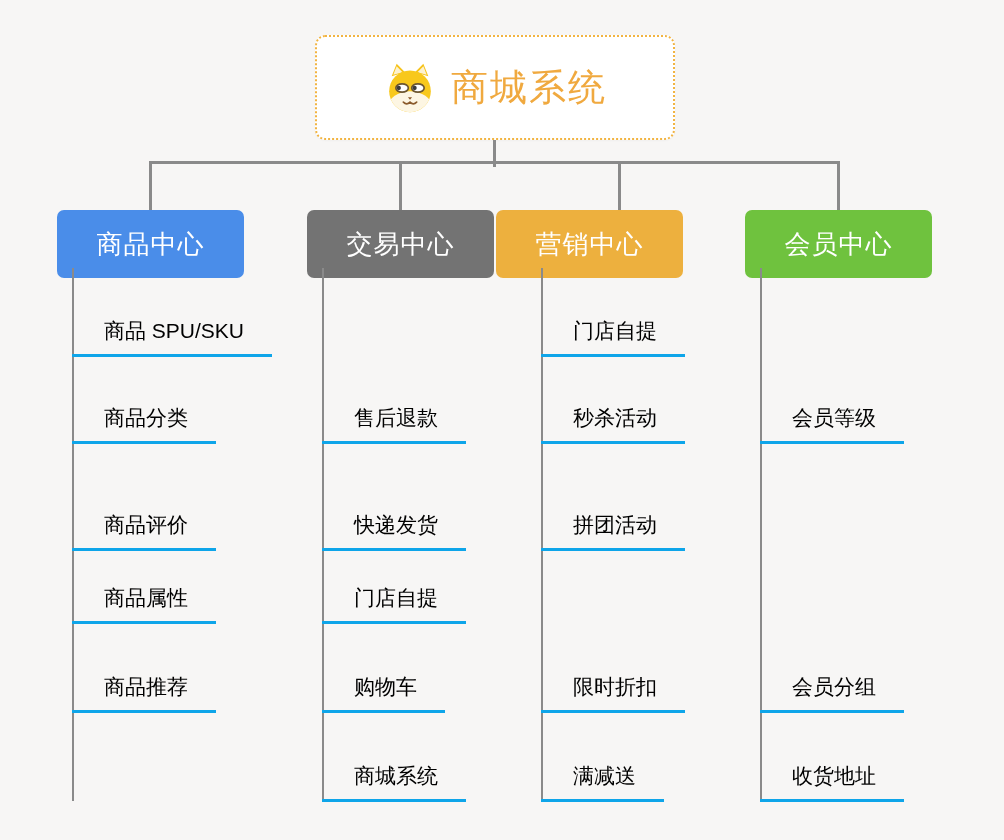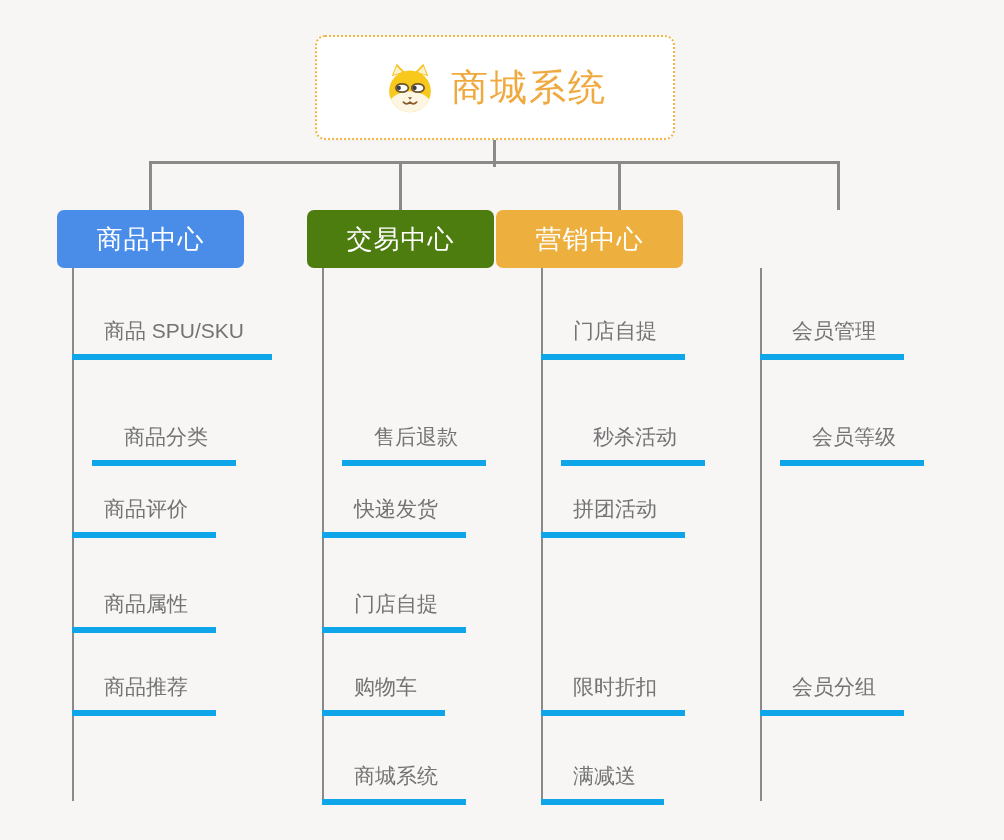--- a/index.html
+++ b/index.html
@@ -41,21 +41,21 @@
   
   .line {
     position: absolute;
     background: #8a8a8a;
   }
 
   
   .branch-box {
     position: absolute;
     top: 210px;
-    width: 187px; height: 58px;
+    width: 187px; height: 68px;
     border-radius: 7px;
     display: flex;
     align-items: center;
     justify-content: center;
     color: #ffffff;
     font-size: 26px;
     letter-spacing: 1px;
     cursor: default;
   }
   .branch-box-0 { left: 57px;  }
@@ -68,34 +68,34 @@
   .stem-0 { left: 72px; }
   .stem-1 { left: 322px; }
   .stem-2 { left: 541px; }
   .stem-3 { left: 760px; }
 
   
   .leaf {
     position: absolute;
     font-size: 21px;
     line-height: 30px;
-    color: #737373;
+    color: #000000;
     padding: 0 28px 8px 32px;
-    border-bottom: 6px solid #0ea5e9;
+    border-bottom: 3px solid #0ea5e9;
     white-space: nowrap;
     cursor: default;
   }
   .col-0 { left: 72px; }
   .col-1 { left: 322px; }
   .col-2 { left: 541px; }
   .col-3 { left: 760px; }
   .row-0 { top: 316px; }
-  .row-1 { top: 422px; margin-left: 20px; }
-  .row-2 { top: 494px; text-align: right; }
-  .row-3 { top: 583px; margin-top: 6px; }
+  .row-1 { top: 403px; }
+  .row-2 { top: 510px; text-align: right; }
+  .row-3 { top: 583px; }
   .row-4 { top: 672px; }
   .row-5 { top: 761px; }
 </style>
 </head>
 <body>
 
 <div class="canvas">
 
   <div class="root-node">
     <svg class="dog-icon" viewBox="0 0 64 60" aria-hidden="true">
@@ -127,25 +127,28 @@
   <div class="line" style="left:493px; top:140px; width:3px; height:27px;"></div>
   <div class="line" style="left:149px; top:161px; width:691px; height:3px;"></div>
   <div class="line" style="left:149px; top:161px; width:3px; height:49px;"></div>
   <div class="line" style="left:399px; top:161px; width:3px; height:49px;"></div>
   <div class="line" style="left:618px; top:161px; width:3px; height:49px;"></div>
   <div class="line" style="left:837px; top:161px; width:3px; height:49px;"></div>
 
   <div class="branch-box branch-box-0" style="background-color: rgb(74, 141, 233);">
     <span>商品中心</span>
   </div>
-  <div class="branch-box branch-box-1" style="background-color: #4d7c0f; align-items: center;">
+  <div class="branch-box branch-box-1" style="background-color: #737373; align-items: center;">
     <span>交易中心</span>
   </div>
   <div class="branch-box branch-box-2" style="background-color: rgb(237, 176, 62);">
     <span>营销中心</span>
+  </div>
+  <div class="branch-box branch-box-3" style="background-color: rgb(111, 194, 62);">
+    <span>会员中心</span>
   </div>
 
   <div class="line stem stem-0"></div>
   <div class="line stem stem-1"></div>
   <div class="line stem stem-2"></div>
   <div class="line stem stem-3"></div>
 
   <div class="leaf col-0 row-0">商品 SPU/SKU</div>
   <div class="leaf col-0 row-1">商品分类</div>
   <div class="leaf col-0 row-2">商品评价</div>
@@ -157,17 +160,17 @@
   <div class="leaf col-1 row-3">门店自提</div>
   <div class="leaf col-1 row-4">购物车</div>
   <div class="leaf col-1 row-5">商城系统</div>
 
   <div class="leaf col-2 row-0">门店自提</div>
   <div class="leaf col-2 row-1">秒杀活动</div>
   <div class="leaf col-2 row-2">拼团活动</div>
   <div class="leaf col-2 row-4">限时折扣</div>
   <div class="leaf col-2 row-5">满减送</div>
 
-  <div class="leaf col-3 row-0">会员管理</div>
   <div class="leaf col-3 row-1">会员等级</div>
   <div class="leaf col-3 row-4">会员分组</div>
+  <div class="leaf col-3 row-5">收货地址</div>
 
 </div>
 
 </body></html>

